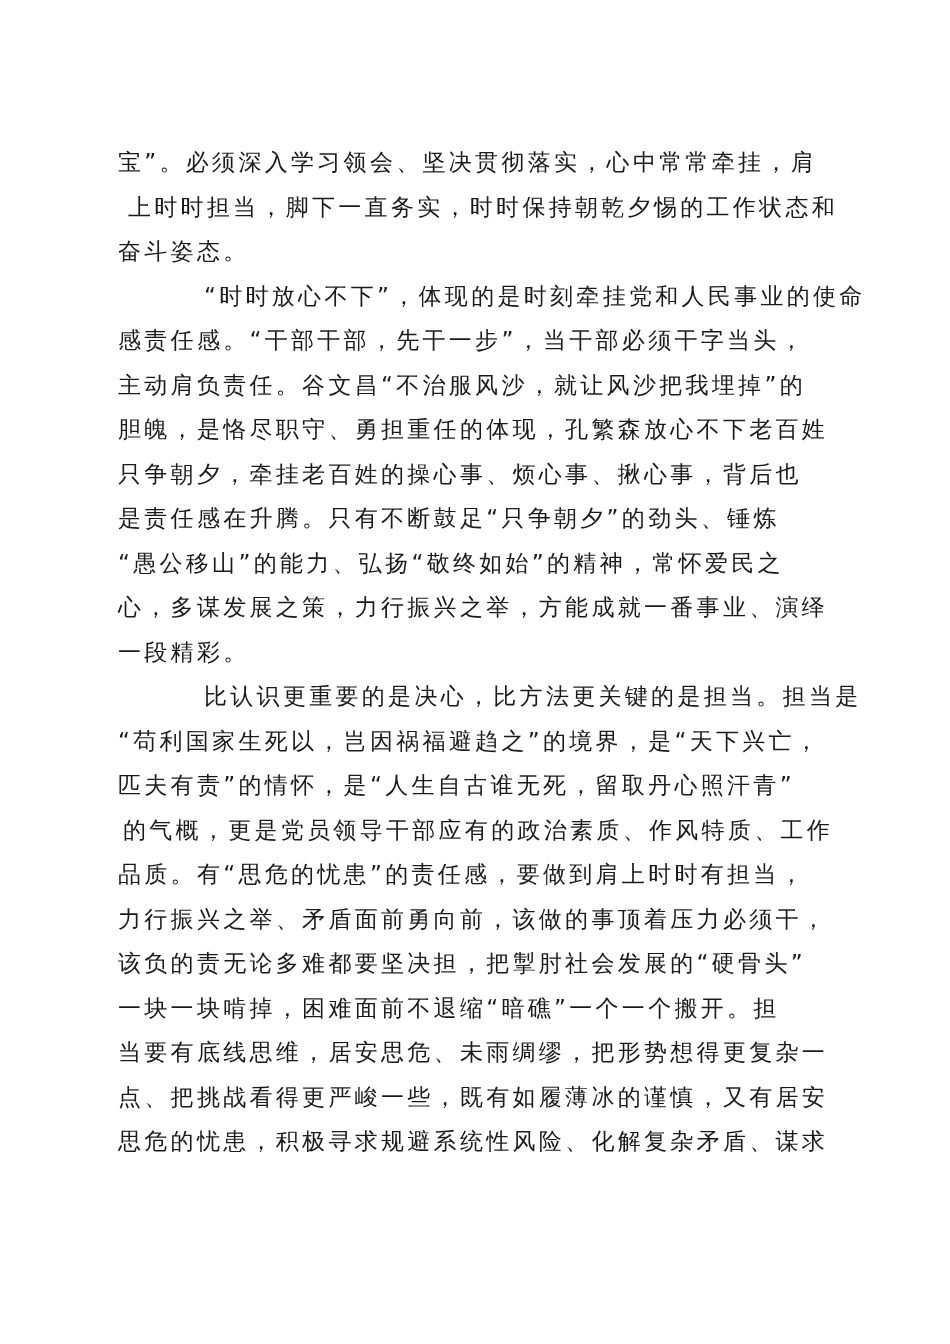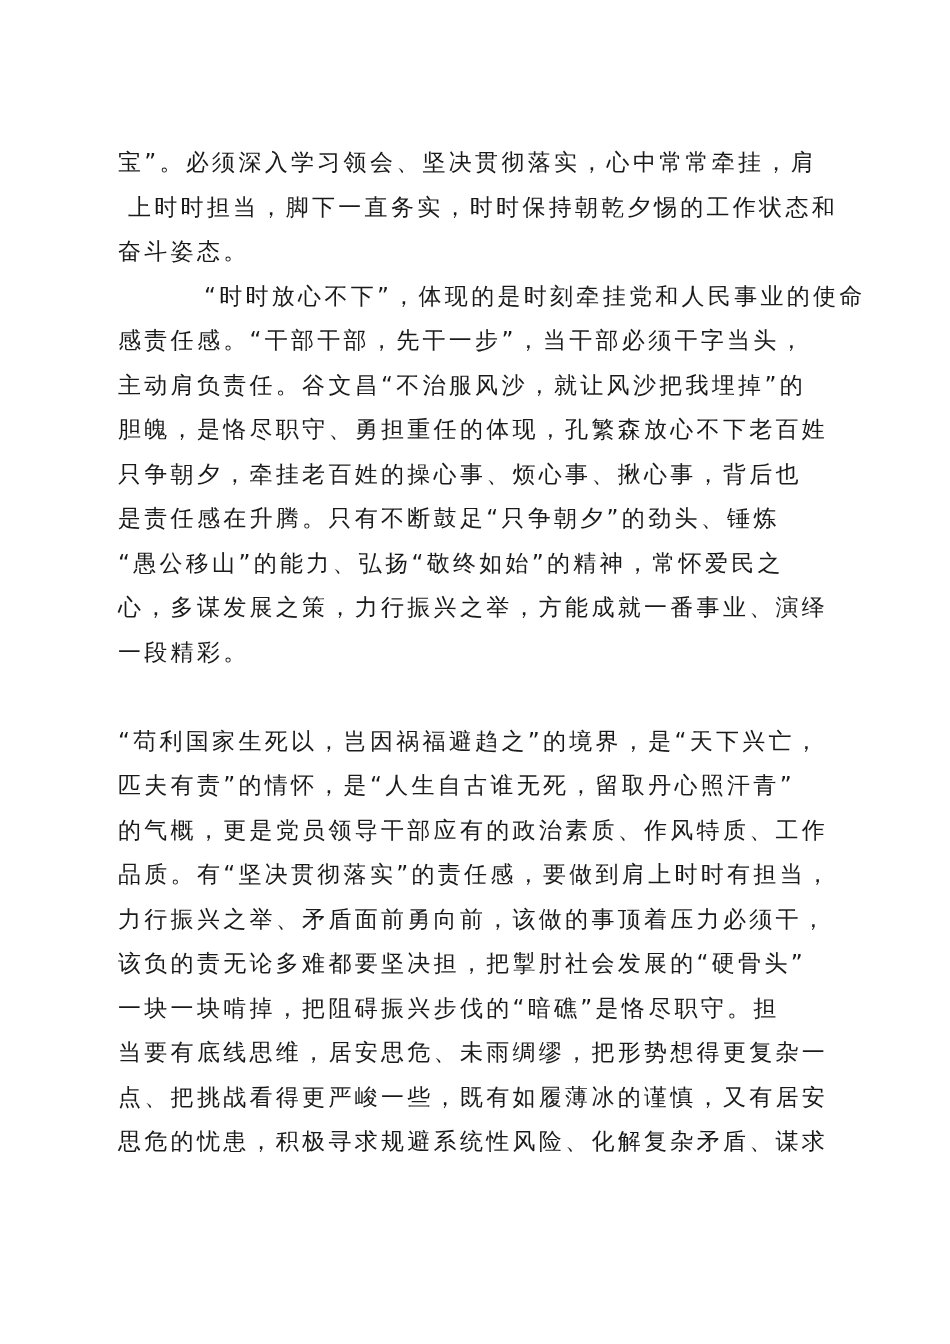--- a/index.html
+++ b/index.html
@@ -30,23 +30,24 @@
   <div class="line" style="top: 233px;">奋斗姿态。</div>
   <div class="line indent" style="top: 277.5px;">“时时放心不下”，体现的是时刻牵挂党和人民事业的使命</div>
   <div class="line" style="top: 322px;">感责任感。“干部干部，先干一步”，当干部必须干字当头，</div>
   <div class="line" style="top: 366.5px;">主动肩负责任。谷文昌“不治服风沙，就让风沙把我埋掉”的</div>
   <div class="line" style="top: 411px;">胆魄，是恪尽职守、勇担重任的体现，孔繁森放心不下老百姓</div>
   <div class="line" style="top: 455.5px;">只争朝夕，牵挂老百姓的操心事、烦心事、揪心事，背后也</div>
   <div class="line" style="top: 500px;">是责任感在升腾。只有不断鼓足“只争朝夕”的劲头、锤炼</div>
   <div class="line" style="top: 544.5px;">“愚公移山”的能力、弘扬“敬终如始”的精神，常怀爱民之</div>
   <div class="line" style="top: 589px;">心，多谋发展之策，力行振兴之举，方能成就一番事业、演绎</div>
   <div class="line" style="top: 633.5px;">一段精彩。</div>
+  <div class="line indent" style="top: 678px;">比认识更重要的是决心，比方法更关键的是担当。担当是</div>
   <div class="line" style="top: 722.5px;">“苟利国家生死以，岂因祸福避趋之”的境界，是“天下兴亡，</div>
   <div class="line" style="top: 767px;">匹夫有责”的情怀，是“人生自古谁无死，留取丹心照汗青”</div>
-  <div class="line" style="top: 811.5px;">的气概，更是党员领导干部应有的政治素质、作风特质、工作</div>
-  <div class="line" style="top: 856px;">品质。有“坚决贯彻落实”的责任感，要做到肩上时时有担当，</div>
+  <div class="line" style="top: 811.5px; text-align: center;">的气概，更是党员领导干部应有的政治素质、作风特质、工作</div>
+  <div class="line" style="top: 856px;">品质。有“思危的忧患”的责任感，要做到肩上时时有担当，</div>
   <div class="line" style="top: 900.5px;">力行振兴之举、矛盾面前勇向前，该做的事顶着压力必须干，</div>
   <div class="line" style="top: 945px;">该负的责无论多难都要坚决担，把掣肘社会发展的“硬骨头”</div>
-  <div class="line" style="top: 989.5px;">一块一块啃掉，把阻碍振兴步伐的“暗礁”是恪尽职守。担</div>
+  <div class="line" style="top: 989.5px;">一块一块啃掉，困难面前不退缩“暗礁”一个一个搬开。担</div>
   <div class="line" style="top: 1034px;">当要有底线思维，居安思危、未雨绸缪，把形势想得更复杂一</div>
   <div class="line" style="top: 1078.5px;">点、把挑战看得更严峻一些，既有如履薄冰的谨慎，又有居安</div>
   <div class="line" style="top: 1123px;">思危的忧患，积极寻求规避系统性风险、化解复杂矛盾、谋求</div>
 </div>
 
 </body></html>

